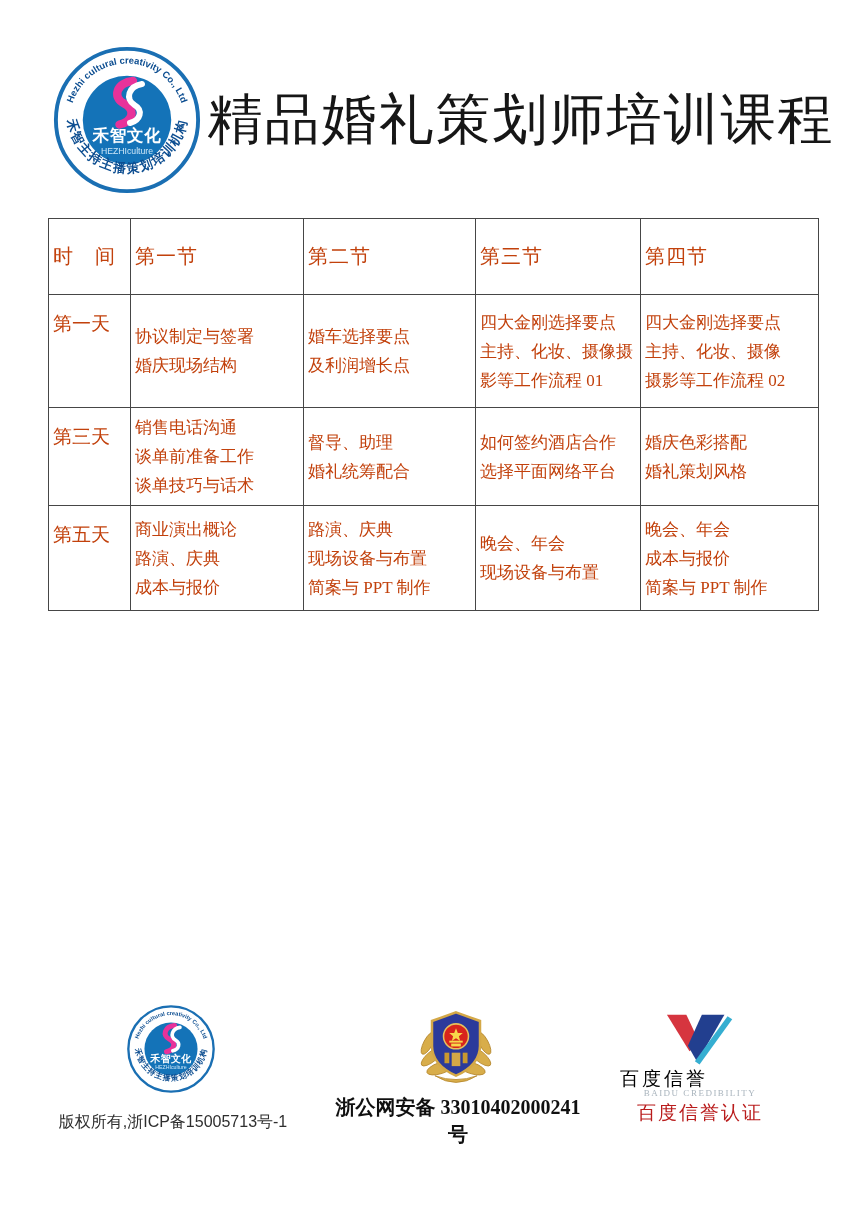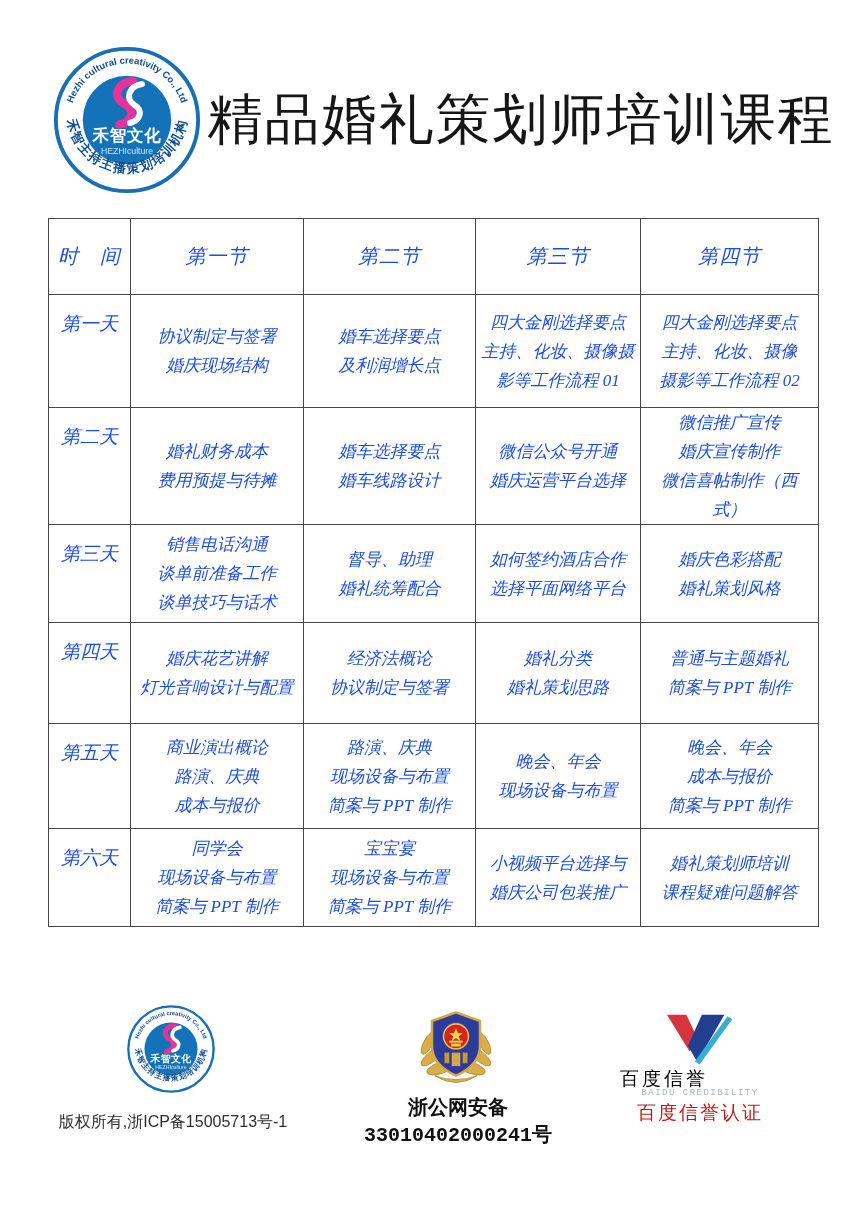--- a/index.html
+++ b/index.html
@@ -8,38 +8,38 @@
 
   
   .header{position:absolute;top:42px;left:52px;right:20px;height:156px;display:flex;align-items:center;}
   .logo-wrap{width:150px;height:150px;flex:0 0 auto;}
   .page-title{flex:1;text-align:center;font-size:55px;font-weight:400;color:#161616;
               letter-spacing:2px;white-space:nowrap;}
 
   
   .tbl-wrap{position:absolute;left:48px;top:218px;}
   table{border-collapse:collapse;table-layout:fixed;width:770px;}
-  th,td{border:1px solid #464646;padding:0 4px;text-align:center;color:#1d4ed8;font-style:italic;}
+  th,td{border:1px solid #464646;padding:0 4px;text-align:left;color:#c2410c;}
   thead tr{height:76px;}
   th{font-weight:normal;font-size:20px;letter-spacing:1px;vertical-align:middle;}
   td.day{vertical-align:top;padding-top:16px;font-size:19px;}
   td.content{vertical-align:middle;font-size:17px;line-height:29px;}
 
   
   .footer-logo{position:absolute;left:126px;top:1004px;width:90px;height:90px;}
   .icp-text{position:absolute;left:40px;top:1096px;width:266px;text-align:center;
             font-family:"Liberation Sans","DejaVu Sans",sans-serif;font-size:16px;color:#2e2e2e;margin-top:16px;}
   .police-badge{position:absolute;left:408px;top:1000px;width:96px;height:90px;}
   .police-text{position:absolute;left:330px;top:1094px;width:256px;text-align:center;
-               font-family:Liberation Mono, monospace;font-size:20px;font-weight:bold;color:#101010;}
+               font-family:Liberation Serif, serif;font-size:20px;font-weight:bold;color:#101010;}
   .baidu-logo{position:absolute;left:658px;top:1010px;width:80px;height:56px;}
   .baidu-name{position:absolute;left:620px;top:1066px;width:160px;text-align:left;
               font-family:"Liberation Sans","DejaVu Sans",sans-serif;font-size:19px;color:#000000;letter-spacing:3px;}
   .baidu-en{position:absolute;left:620px;top:1088px;width:160px;text-align:center;
-            font-family:Liberation Mono, monospace;font-size:9px;color:#a9b4bd;letter-spacing:1.5px;}
+            font-family:Liberation Serif, serif;font-size:9px;color:#a9b4bd;letter-spacing:1.5px;}
   .baidu-cert{position:absolute;left:620px;top:1100px;width:160px;text-align:center;
               font-family:"Liberation Sans","DejaVu Sans",sans-serif;font-size:19px;color:#b91c1c;letter-spacing:2px;}
   svg text{font-family:"Liberation Sans","DejaVu Sans",sans-serif;}
 </style>
 </head>
 <body>
 
 <div id="page">
 
   <div class="header">
@@ -97,120 +97,60 @@
               <div>四大金刚选择要点</div>
               <div>主持、化妆、摄像摄</div>
               <div>影等工作流程 01</div>
             </td>
             <td class="content">
               <div>四大金刚选择要点</div>
               <div>主持、化妆、摄像</div>
               <div>摄影等工作流程 02</div>
             </td>
           </tr>
-          <tr style="height: 100px;">
-            <td class="day">第二天</td>
-            <td class="content">
-              <div>婚礼财务成本</div>
-              <div>费用预提与待摊</div>
-            </td>
-            <td class="content">
-              <div>婚车选择要点</div>
-              <div>婚车线路设计</div>
-            </td>
-            <td class="content">
-              <div>微信公众号开通</div>
-              <div>婚庆运营平台选择</div>
-            </td>
-            <td class="content">
-              <div>微信推广宣传</div>
-              <div>婚庆宣传制作</div>
-              <div>微信喜帖制作（西式）</div>
-            </td>
-          </tr>
           <tr style="height: 98px;">
             <td class="day">第三天</td>
             <td class="content">
               <div>销售电话沟通</div>
               <div>谈单前准备工作</div>
               <div>谈单技巧与话术</div>
             </td>
             <td class="content">
               <div>督导、助理</div>
               <div>婚礼统筹配合</div>
             </td>
             <td class="content">
               <div>如何签约酒店合作</div>
               <div>选择平面网络平台</div>
             </td>
             <td class="content">
               <div>婚庆色彩搭配</div>
               <div>婚礼策划风格</div>
             </td>
           </tr>
-          <tr style="height: 101px;">
-            <td class="day">第四天</td>
-            <td class="content">
-              <div>婚庆花艺讲解</div>
-              <div>灯光音响设计与配置</div>
-            </td>
-            <td class="content">
-              <div>经济法概论</div>
-              <div>协议制定与签署</div>
-            </td>
-            <td class="content">
-              <div>婚礼分类</div>
-              <div>婚礼策划思路</div>
-            </td>
-            <td class="content">
-              <div>普通与主题婚礼</div>
-              <div>简案与 PPT 制作</div>
-            </td>
-          </tr>
           <tr style="height: 105px;">
             <td class="day">第五天</td>
             <td class="content">
               <div>商业演出概论</div>
               <div>路演、庆典</div>
               <div>成本与报价</div>
             </td>
             <td class="content">
               <div>路演、庆典</div>
               <div>现场设备与布置</div>
               <div>简案与 PPT 制作</div>
             </td>
             <td class="content">
               <div>晚会、年会</div>
               <div>现场设备与布置</div>
             </td>
             <td class="content">
               <div>晚会、年会</div>
               <div>成本与报价</div>
               <div>简案与 PPT 制作</div>
-            </td>
-          </tr>
-          <tr style="height: 98px;">
-            <td class="day">第六天</td>
-            <td class="content">
-              <div>同学会</div>
-              <div>现场设备与布置</div>
-              <div>简案与 PPT 制作</div>
-            </td>
-            <td class="content">
-              <div>宝宝宴</div>
-              <div>现场设备与布置</div>
-              <div>简案与 PPT 制作</div>
-            </td>
-            <td class="content">
-              <div>小视频平台选择与</div>
-              <div>婚庆公司包装推广</div>
-            </td>
-            <td class="content">
-              <div>婚礼策划师培训</div>
-              <div>课程疑难问题解答</div>
             </td>
           </tr>
         </tbody>
     </table>
   </div>
 
   <div>
 
     <div class="footer-logo">
       <svg viewBox="0 0 100 100" width="90" height="90">

